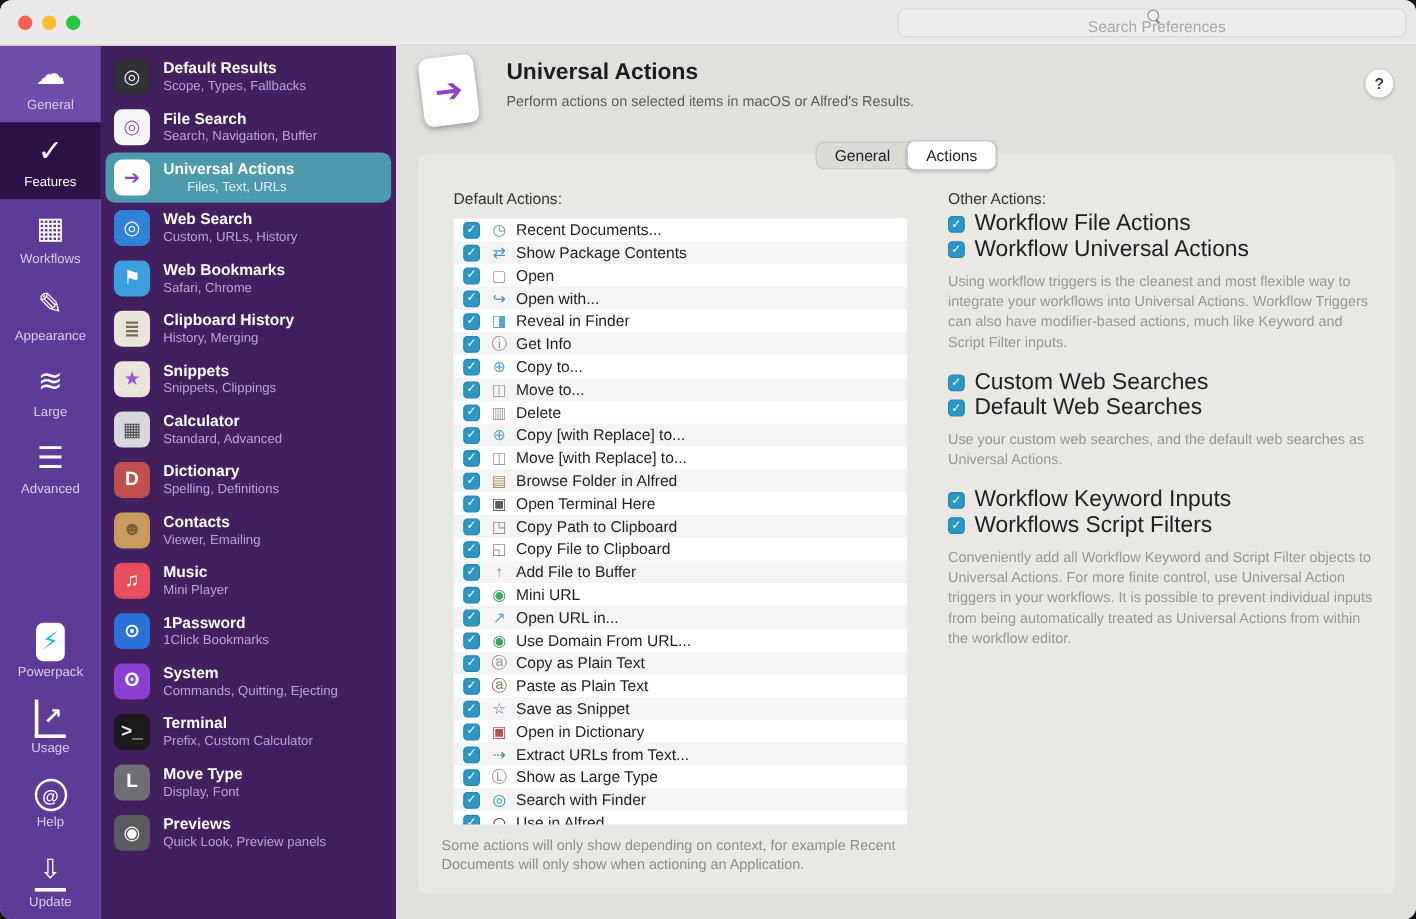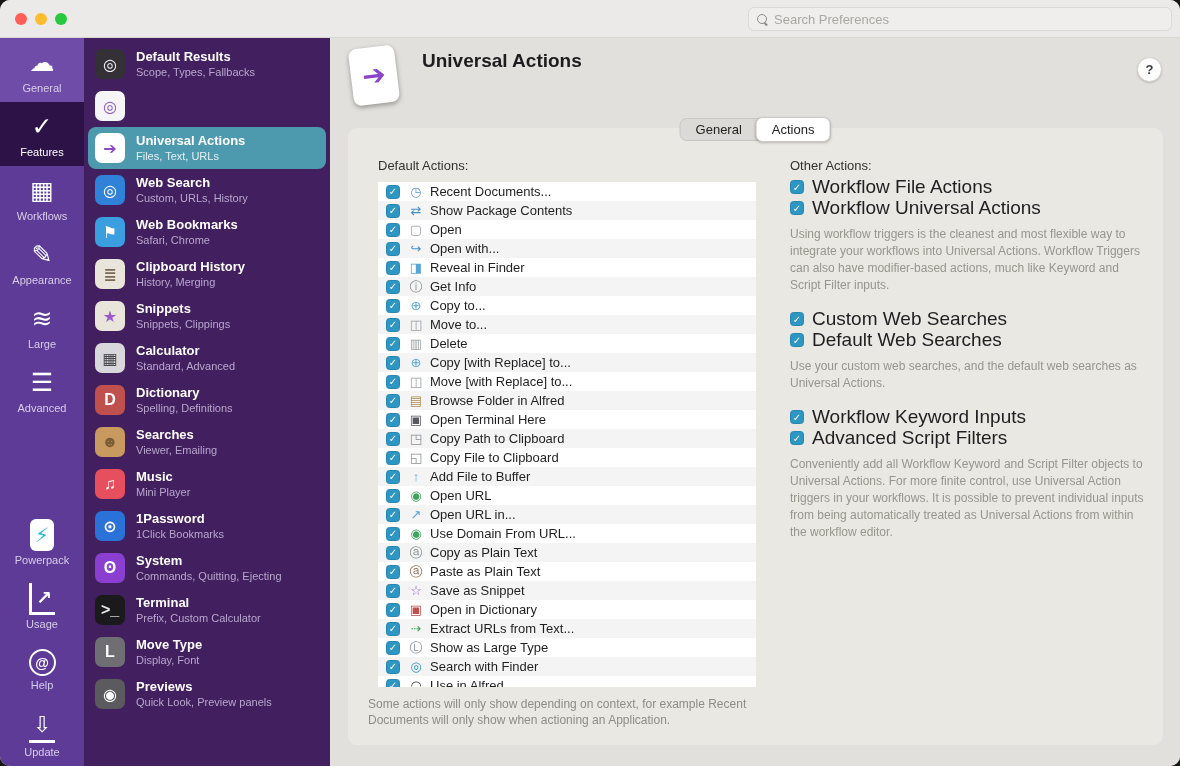--- a/index.html
+++ b/index.html
@@ -4,21 +4,21 @@
 <style>
   * { margin:0; padding:0; box-sizing:border-box; }
   html,body { width:1180px; height:766px; background:#161616; font-family:"Liberation Sans","DejaVu Sans",sans-serif; }
   .window { position:relative; width:1180px; height:766px; border-radius:10px; overflow:hidden; background:#e2e0dd; }
 
   
   .titlebar { position:absolute; top:0; left:0; right:0; height:38px; background:#eceae8; border-bottom:1px solid #d8d5d2; z-index:5; display:flex; align-items:center; }
   .traffic { display:flex; gap:8px; margin-left:15px; }
   .tl { width:12px; height:12px; border-radius:50%; }
   .tl.red{ background:#ff5f57;} .tl.yellow{ background:#febc2e;} .tl.green{ background:#28c840;}
-  .searchbox { position:absolute; right:8px; top:7px; width:424px; height:24px; background:#f0eeec; border:1px solid #dbd8d5; border-radius:6px; display:flex; align-items:center; padding-left:8px; }
+  .searchbox { position:absolute; right:8px; top:7px; width:424px; height:24px; background:#f0eeec; border:1px solid #dbd8d5; border-radius:6px; display:flex; align-items:center; padding-left:8px;flex-direction:column; }
   .mag { position:relative; width:11px; height:11px; margin-right:6px; }
   .mag::before { content:""; position:absolute; left:0; top:0; width:8px; height:8px; border:1.5px solid #8e8b88; border-radius:50%; }
   .mag::after { content:""; position:absolute; left:8px; top:8px; width:4px; height:1.5px; background:#8e8b88; transform:rotate(45deg); transform-origin:0 0; }
   .search-ph { font-size:13px; color:#aaa7a3; }
 
   
   .rail { position:absolute; left:0; top:38px; bottom:0; width:84px; background:#5d3b96; z-index:4; display:flex; flex-direction:column; }
   .rail-item { height:64px; display:flex; flex-direction:column; align-items:center; justify-content:center; gap:3px; cursor:default; }
   .rail-item.light { background:#6e4ca8; }
   .rail-item.selected { background:#2d1248; }
@@ -32,21 +32,21 @@
   .gi-update { border-bottom:3px solid #fff; padding:0 4px 1px; font-size:22px !important; }
 
   
   .sidebar { position:absolute; left:84px; top:38px; bottom:0; width:246px; background:#421f5e; z-index:4; padding-top:5px; }
   .side-item { height:42px; margin:0 4px; border-radius:8px; display:flex; align-items:center; padding-left:7px; cursor:default; }
   .side-item.selected { background:#4d9aae; }
   .side-icon { width:30px; height:30px; border-radius:7px; display:flex; align-items:center; justify-content:center; font-size:16px; font-weight:bold; margin-right:11px; flex:0 0 30px; }
   .side-text { display:flex; flex-direction:column; gap:1px; }
   .side-title { font-size:13px; font-weight:600; color:#fff; line-height:1.15; }
   .side-sub { font-size:11px; color:#b9a7cf; line-height:1.15; }
-  .side-item.selected .side-sub { color:#e3f0f4; }
+  .side-item.selected .side-sub { color:#e3f0f4;margin-left:20px; }
 
   
   .main { position:absolute; left:330px; top:38px; right:0; bottom:0; background:#e2e0dd; }
   .hdr-icon { position:absolute; left:21px; top:9px; width:46px; height:57px; background:#fff; border-radius:8px; box-shadow:0 2px 5px rgba(0,0,0,.35); transform:rotate(-7deg); display:flex; align-items:center; justify-content:center; font-size:28px; font-weight:bold; color:#8b46c8; }
   .hdr-title { position:absolute; left:92px; top:12px; font-size:19px; font-weight:600; color:#1d1d1f; }
   .hdr-sub { position:absolute; left:92px; top:39px; font-size:12px; color:#5c5a55; }
   .help-btn { position:absolute; right:18px; top:19px; width:25px; height:25px; background:#fdfdfd; border:1px solid #d4d1ce; border-radius:50%; box-shadow:0 1px 2px rgba(0,0,0,.18); display:flex; align-items:center; justify-content:center; font-size:13px; font-weight:600; color:#3c3c3e; cursor:default; }
 
   .tabs { position:absolute; top:80px; left:50%; transform:translateX(-50%); height:23px; display:flex; align-items:center; background:#dcdad7; border:1px solid #c9c6c3; border-radius:7px; z-index:3; }
   .tab { padding:0 15px; font-size:13px; color:#222; height:23px; display:flex; align-items:center; cursor:default; }
@@ -151,20 +151,24 @@
       <div class="side-item">
         <span class="side-icon gi-default-results" style="color: rgb(239, 239, 241); background: rgb(52, 49, 54);">◎</span>
         <span class="side-text">
           <span class="side-title">Default Results</span>
           <span class="side-sub">Scope, Types, Fallbacks</span>
         </span>
       </div>
 
       <div class="side-item">
         <span class="side-icon gi-file-search" style="color: rgb(142, 91, 191); background: rgb(245, 245, 247);">◎</span>
+        <span class="side-text">
+          <span class="side-title">File Search</span>
+          <span class="side-sub">Search, Navigation, Buffer</span>
+        </span>
       </div>
 
       <div class="side-item selected">
         <span class="side-icon gi-universal-actions" style="color: rgb(139, 70, 200); background: rgb(255, 255, 255);">➔</span>
         <span class="side-text">
           <span class="side-title">Universal Actions</span>
           <span class="side-sub">Files, Text, URLs</span>
         </span>
       </div>
 
@@ -212,21 +216,21 @@
         <span class="side-icon gi-dictionary" style="color: rgb(255, 255, 255); background: rgb(192, 80, 77);">D</span>
         <span class="side-text">
           <span class="side-title">Dictionary</span>
           <span class="side-sub">Spelling, Definitions</span>
         </span>
       </div>
 
       <div class="side-item">
         <span class="side-icon gi-contacts" style="color: rgb(122, 92, 52); background: rgb(200, 154, 95);">☻</span>
         <span class="side-text">
-          <span class="side-title">Searches</span>
+          <span class="side-title">Contacts</span>
           <span class="side-sub">Viewer, Emailing</span>
         </span>
       </div>
 
       <div class="side-item">
         <span class="side-icon gi-music" style="color: rgb(255, 255, 255); background: rgb(232, 79, 94);">♫</span>
         <span class="side-text">
           <span class="side-title">Music</span>
           <span class="side-sub">Mini Player</span>
         </span>
@@ -269,20 +273,21 @@
         <span class="side-text">
           <span class="side-title">Previews</span>
           <span class="side-sub">Quick Look, Preview panels</span>
         </span>
       </div>
     </div>
 
   <div class="main">
     <div class="hdr-icon">➔</div>
     <div class="hdr-title">Universal Actions</div>
+    <div class="hdr-sub">Perform actions on selected items in macOS or Alfred's Results.</div>
     <div class="help-btn">?</div>
 
     <div class="tabs">
       <div class="tab">General</div>
       <div class="tab active">Actions</div>
     </div>
 
     <div class="panel">
       <div class="col-label lbl-default">Default Actions:</div>
       <div class="col-label lbl-other">Other Actions:</div>
@@ -381,21 +386,21 @@
 
           <div class="action-row">
             <span class="cbx">✓</span>
             <span class="row-icon gi-add-file-to-buffer" style="color: rgb(88, 166, 214);">↑</span>
             <span class="row-label">Add File to Buffer</span>
           </div>
 
           <div class="action-row">
             <span class="cbx">✓</span>
             <span class="row-icon gi-open-url" style="color: rgb(63, 164, 91);">◉</span>
-            <span class="row-label">Open URL</span>
+            <span class="row-label">Mini URL</span>
           </div>
 
           <div class="action-row">
             <span class="cbx">✓</span>
             <span class="row-icon gi-open-url-in" style="color: rgb(88, 166, 214);">↗</span>
             <span class="row-label">Open URL in...</span>
           </div>
 
           <div class="action-row">
             <span class="cbx">✓</span>
@@ -480,21 +485,21 @@
             <div class="oa-note">Use your custom web searches, and the default web searches as Universal Actions.</div>
           </div>
 
           <div class="oa-group">
             <div class="oa-item">
               <span class="cbx">✓</span>
               <span class="oa-label">Workflow Keyword Inputs</span>
             </div>
             <div class="oa-item">
               <span class="cbx">✓</span>
-              <span class="oa-label">Advanced Script Filters</span>
+              <span class="oa-label">Workflows Script Filters</span>
             </div>
             <div class="oa-note">Conveniently add all Workflow Keyword and Script Filter objects to Universal Actions. For more finite control, use Universal Action triggers in your workflows. It is possible to prevent individual inputs from being automatically treated as Universal Actions from within the workflow editor.</div>
           </div>
         </div>
     </div>
   </div>
 
 </div>
 
 </body></html>

